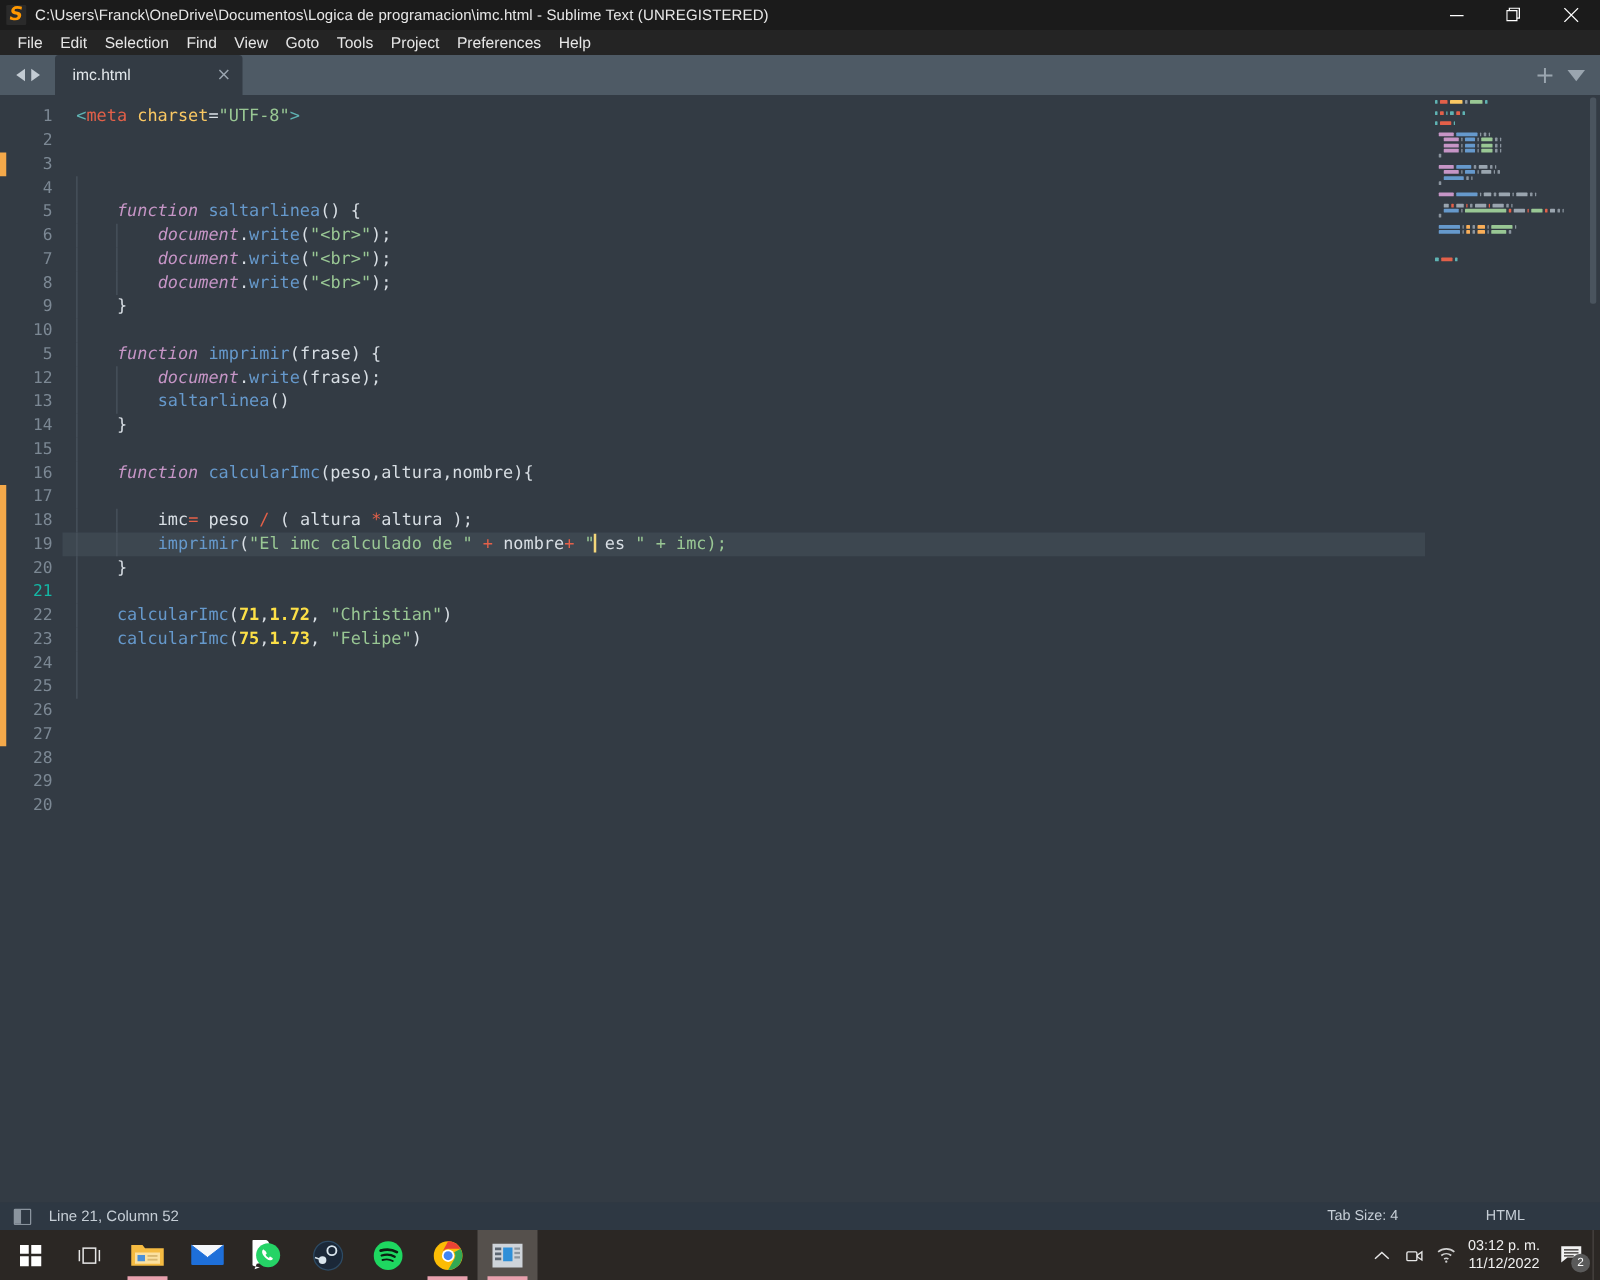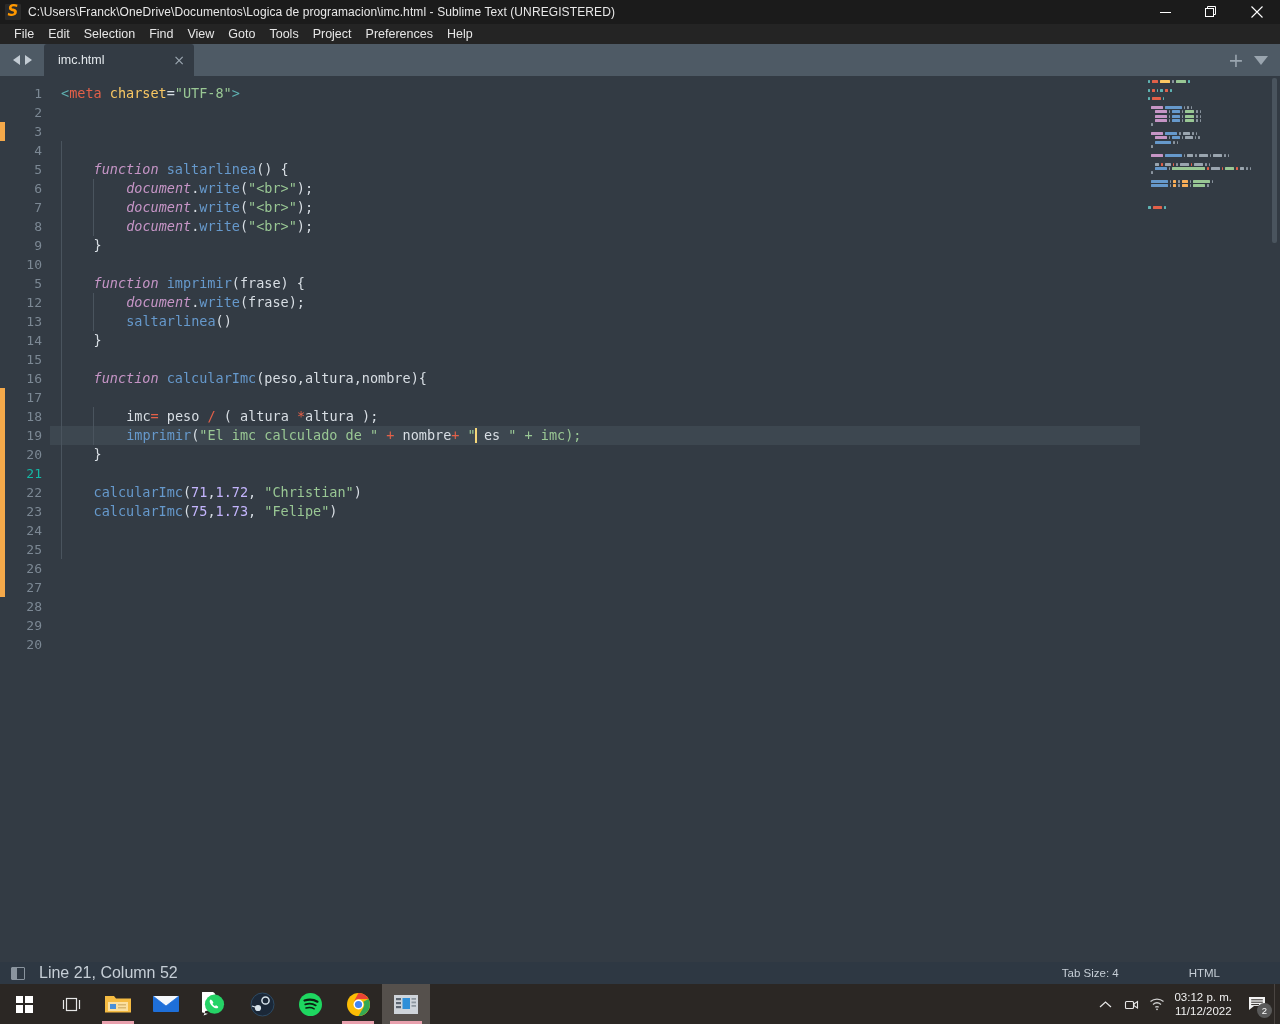--- a/index.html
+++ b/index.html
@@ -143,21 +143,21 @@
     background: #4a545e;
   }
 
   
   .tag      { color: #e36049; }
   .tagpunct { color: #5fb3b3; }
   .attr     { color: #fac863; }
   .str      { color: #99c794; }
   .kw       { color: #c695c6; font-style: italic; }
   .fn       { color: #6699cc; }
-  .num      { color: #c4b5fd; }
+  .num      { color: #fde047; font-weight: bold; }
   .op       { color: #e36049; }
   .punct    { color: #d8dee4; }
   .plain    { color: #d8dee4; }
   .obj      { color: #c695c6; font-style: italic; }
   .caret {
     display: inline-block; width: 0;
     border-left: 2px solid #f5d77a;
     height: 15px; vertical-align: -3px; margin: 0 -1px;
   }
 
@@ -185,21 +185,21 @@
   }
   #sidebar-toggle {
     width: 14px; height: 13px; margin-left: 11px;
     border: 1px solid #8a949e;
     display: flex; border-radius: 1px;
   }
   #sidebar-toggle span { display: block; }
   .sbt-left  { width: 5px; background: #8a949e; }
   .sbt-right { flex: 1; background: #2e3843; }
   #status-pos {
-    color: #c6ced6; font-size: 16px; margin-left: 14px;
+    color: #c6ced6; font-size: 12px; margin-left: 14px;
   }
   #status-right {
     position: absolute; right: 0; top: 0; height: 22px;
     display: flex; align-items: center;
   }
   #status-tab  { color: #c6ced6; font-size: 11.5px; margin-right: 70px; }
   #status-lang { color: #c6ced6; font-size: 11.5px; margin-right: 60px; }
 
   
   #taskbar {

